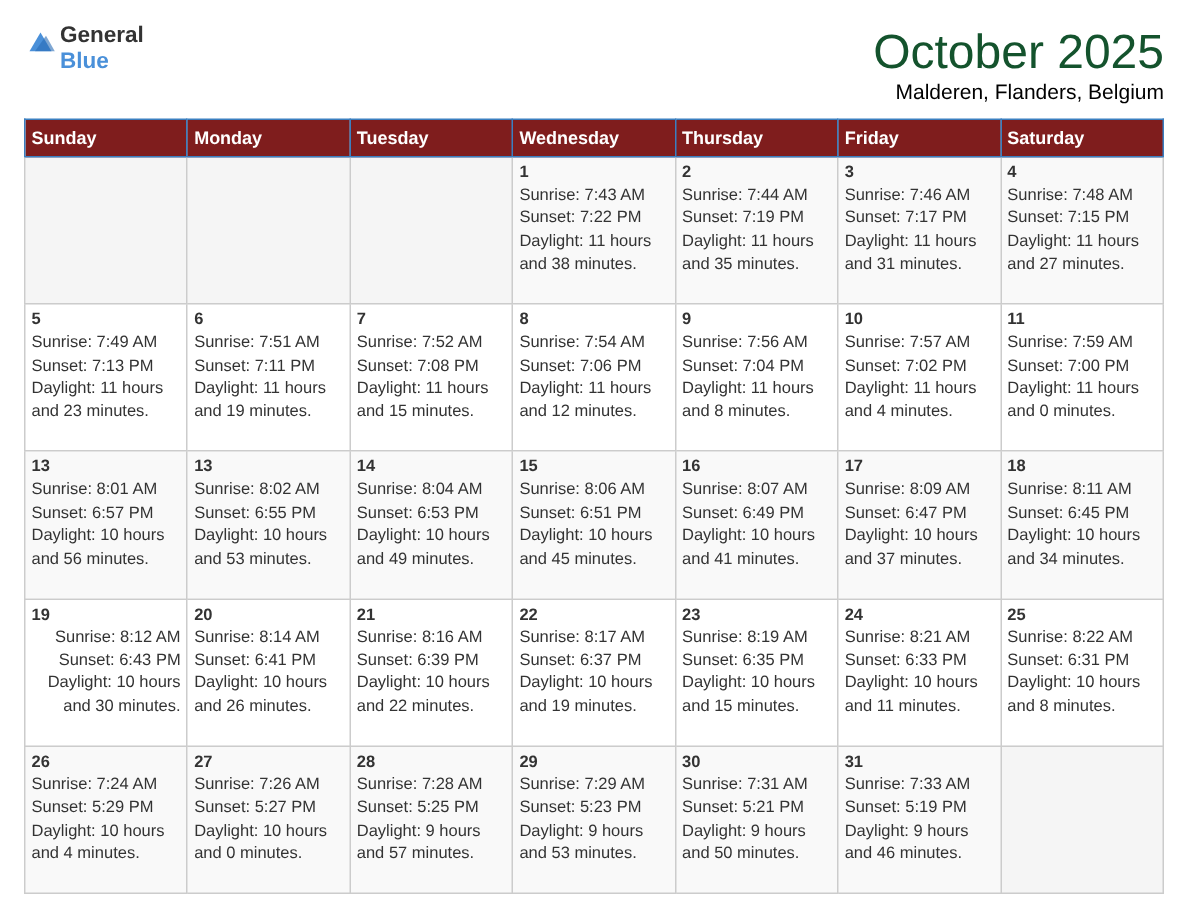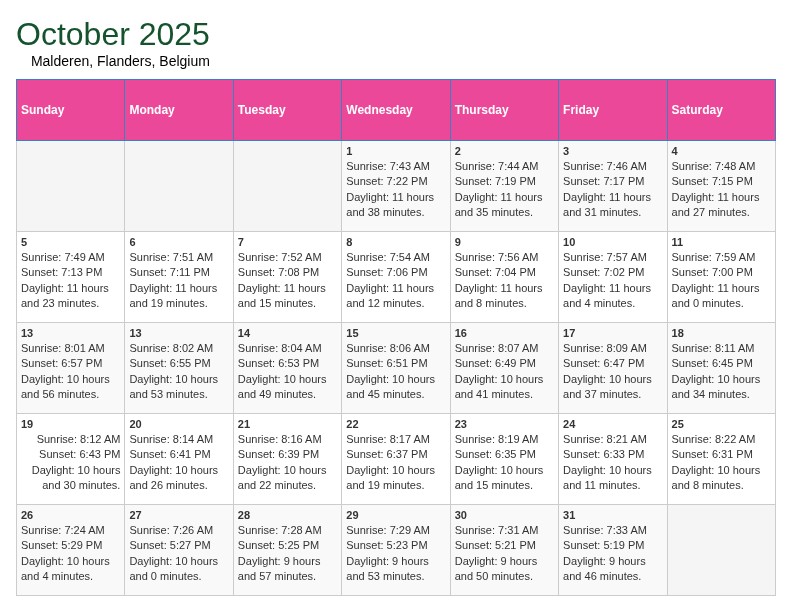--- a/index.html
+++ b/index.html
@@ -46,25 +46,25 @@
       color: #000000;
     }
     .calendar {
       flex: 1;
       border: 1px solid #ccc;
       border-collapse: collapse;
       width: 100%;
       table-layout: fixed;
     }
     .calendar th {
-      background: #ec4899;
+      background: #7f1d1d;
       color: #fff;
       font-size: 12px;
       font-weight: bold;
-      padding: 23px 4px;
+      padding: 5px 4px;
       text-align: left;
       border: 1px solid #3a7fc0;
     }
     .calendar td {
       border: 1px solid #ccc;
       vertical-align: top;
       padding: 4px 4px;
       font-size: 9.5px;
       color: #333;
       background: #fff;
@@ -89,20 +89,32 @@
     }
     .empty {
       background: #f5f5f5 !important;
     }
   </style>
 </head>
 <body>
 
 <div class="page">
   <div class="header">
+    <div class="logo">
+      <div>
+        <svg class="logo-icon" viewBox="0 0 30 30" xmlns="http://www.w3.org/2000/svg">
+          <polygon points="5,22 15,5 25,22" fill="#4a90d9"></polygon>
+          <polygon points="10,22 20,8 28,22" fill="#2a6db5" opacity="0.6"></polygon>
+        </svg>
+      </div>
+      <div>
+        <div style="font-size:15px;font-weight:bold;color:#333;line-height:1.1;">General</div>
+        <div style="font-size:15px;font-weight:bold;color:#4a90d9;line-height:1.1;">Blue</div>
+      </div>
+    </div>
     <div class="title-block">
       <div class="main-title">October 2025</div>
       <div class="sub-title">Malderen, Flanders, Belgium</div>
     </div>
   </div>
 
   <table class="calendar">
     <thead>
       <tr>
       <th>Sunday</th>

